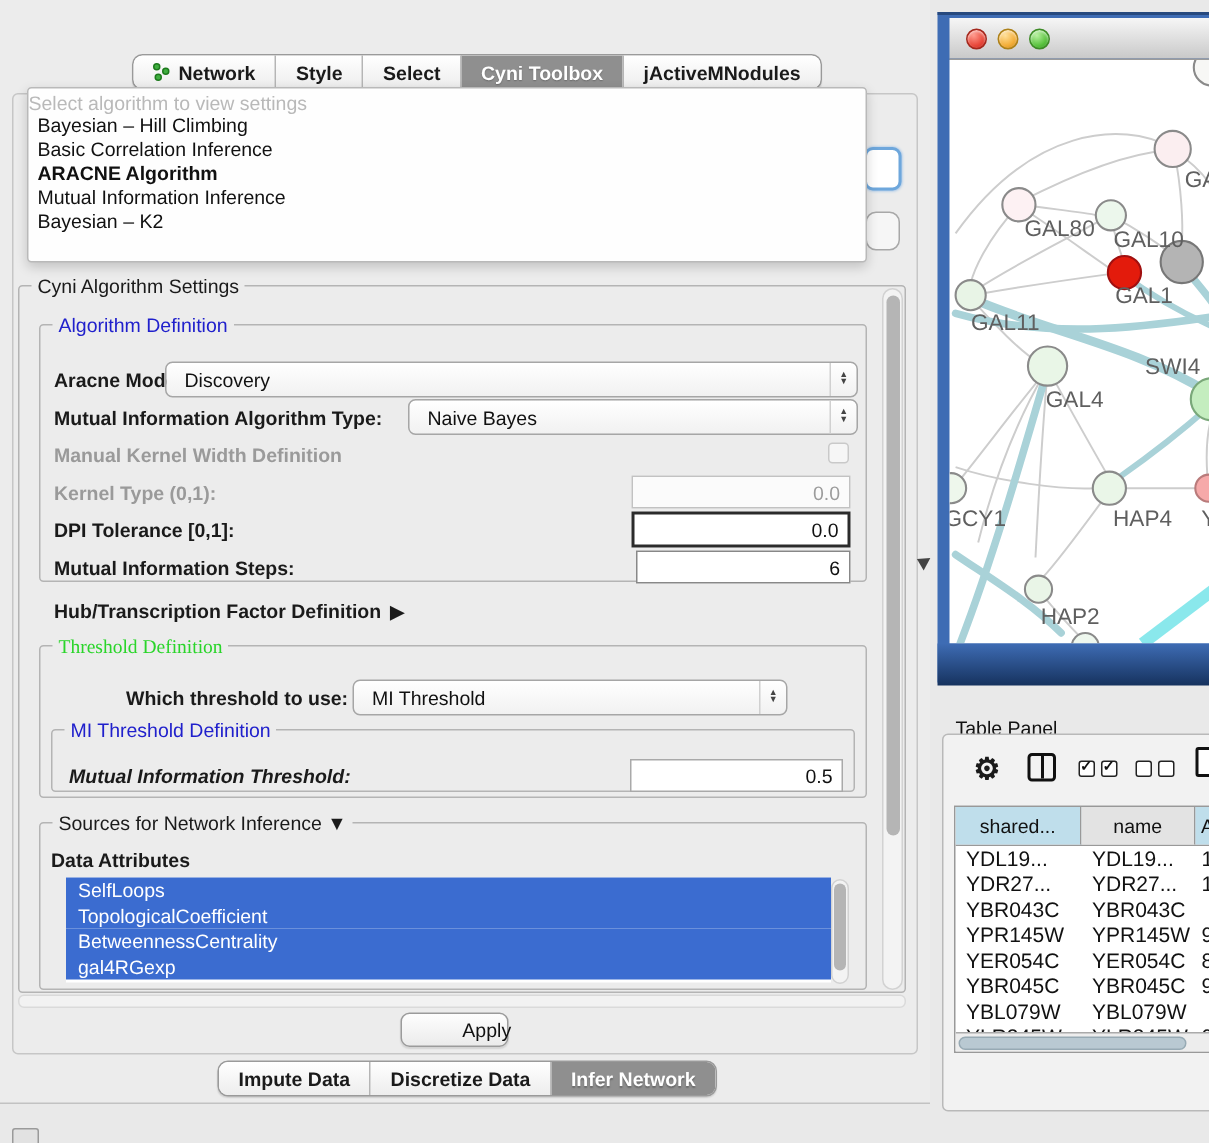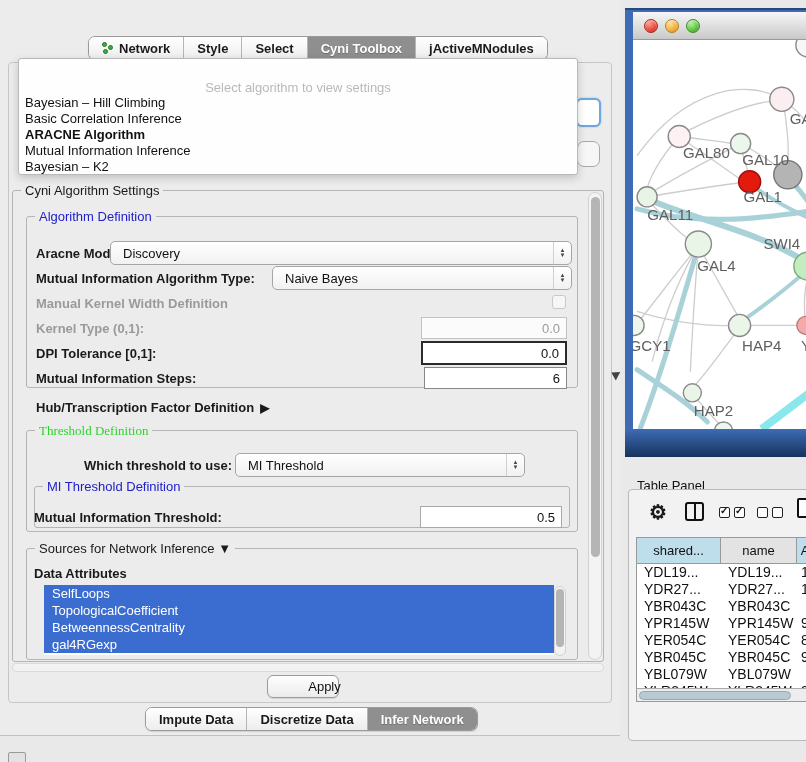--- a/index.html
+++ b/index.html
@@ -24,21 +24,21 @@
   .net-ico { position:relative; width:12px; height:12px; }
   .net-ico i { position:absolute; width:5px; height:5px; border-radius:50%; background:#3fae3f; border:1px solid #1d7a1d; }
   .net-ico i:nth-child(1){left:0;top:0;} .net-ico i:nth-child(2){left:6px;top:3px;} .net-ico i:nth-child(3){left:1px;top:7px;}
 
   .outer-panel { position:absolute; left:8px; top:62px; width:604px; height:641px; background:#ececec;
     border:1px solid #c6c6c6; border-radius:4px; }
 
   
   .dd { position:absolute; left:18px; top:58px; width:560px; height:117px; background:#fefefe;
     border:1px solid #b9b9b9; border-radius:3px; box-shadow:0 3px 8px rgba(0,0,0,0.18); z-index:6; }
-  .dd-ph { margin-top:21px; text-align:center; font-size:13px; color:#b9b9b9; }
+  .dd-ph { margin-top:2px; font-size:13px; color:#b9b9b9; }
   .dd-item { padding:0 6px; font-size:13px; line-height:16px; color:#111; white-space:nowrap; }
   .dd-item.bold { font-weight:bold; }
 
   .frag-combo { position:absolute; left:576px; top:98px; width:25px; height:29px; background:#fff;
     border:2px solid #6ea7dc; border-radius:6px; box-shadow:0 0 2px #8db9e6; z-index:2; }
   .frag-btn { position:absolute; left:577px; top:141px; width:23px; height:26px; background:#f6f6f6;
     border:1px solid #a8a8a8; border-radius:7px; z-index:2; }
 
   .groupbox { position:absolute; border:1px solid #b4b4b4; border-radius:3px; }
   .legend { position:absolute; top:-8px; left:8px; background:#ececec; padding:0 4px; font-size:13px; color:#1a1a1a; white-space:nowrap; }
@@ -215,21 +215,21 @@
     <div class="combo" style="left:235px; top:453px; width:290px;">
       <span class="val">MI Threshold</span>
       <span class="caps">
           <span>▲</span>
           <span>▼</span>
         </span>
     </div>
     <div class="groupbox" style="left:34px; top:486px; width:536px; height:42px;">
       <span class="legend blue">MI Threshold Definition</span>
     </div>
-    <span class="lbl" style="left:34px; top:510px;">Mutual Information Threshold:</span>
+    <span class="lbl" style="left:46px; top:510px;font-style:italic;">Mutual Information Threshold:</span>
     <div class="field" style="left:420px; top:506px; width:142px;">0.5</div>
 
     <div class="groupbox" style="left:26px; top:548px; width:552px; height:112px;">
       <span class="legend"><span>Sources for Network Inference</span> <span>▼</span></span>
     </div>
     <span class="lbl" style="left:34px; top:566px;">Data Attributes</span>
     <div class="attr-list" style="left:44px; top:585px; width:510px; height:70px;">
       <div class="attr-item sel">SelfLoops</div>
       <div class="attr-item sel">TopologicalCoefficient</div>
       <div class="attr-item sel">BetweennessCentrality</div>

